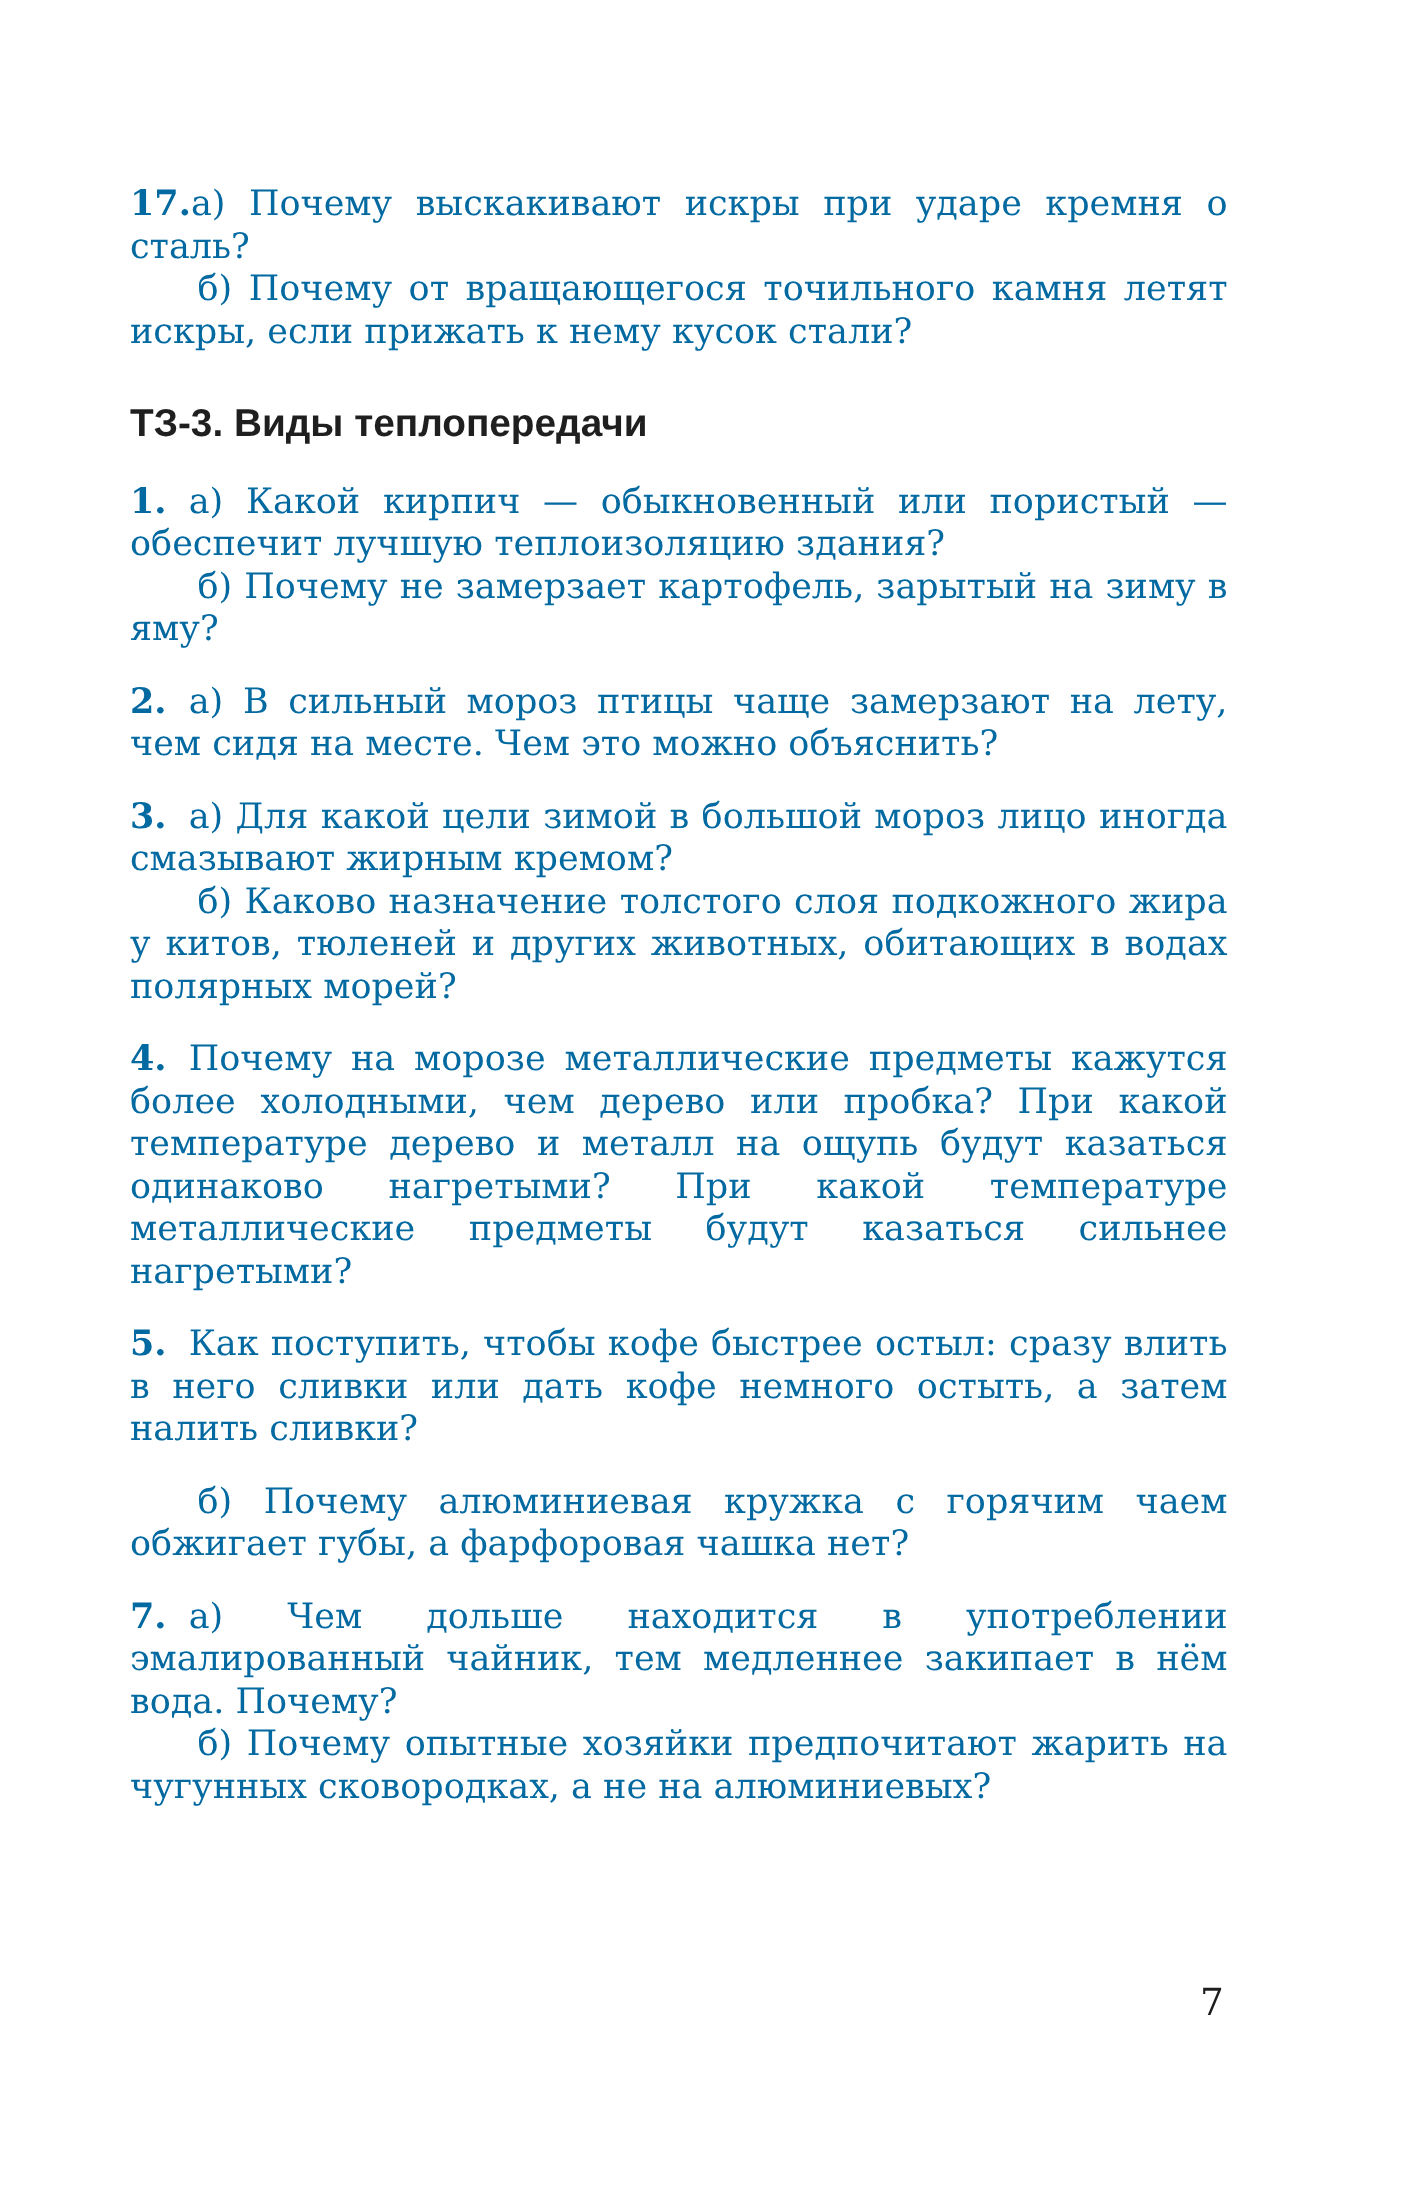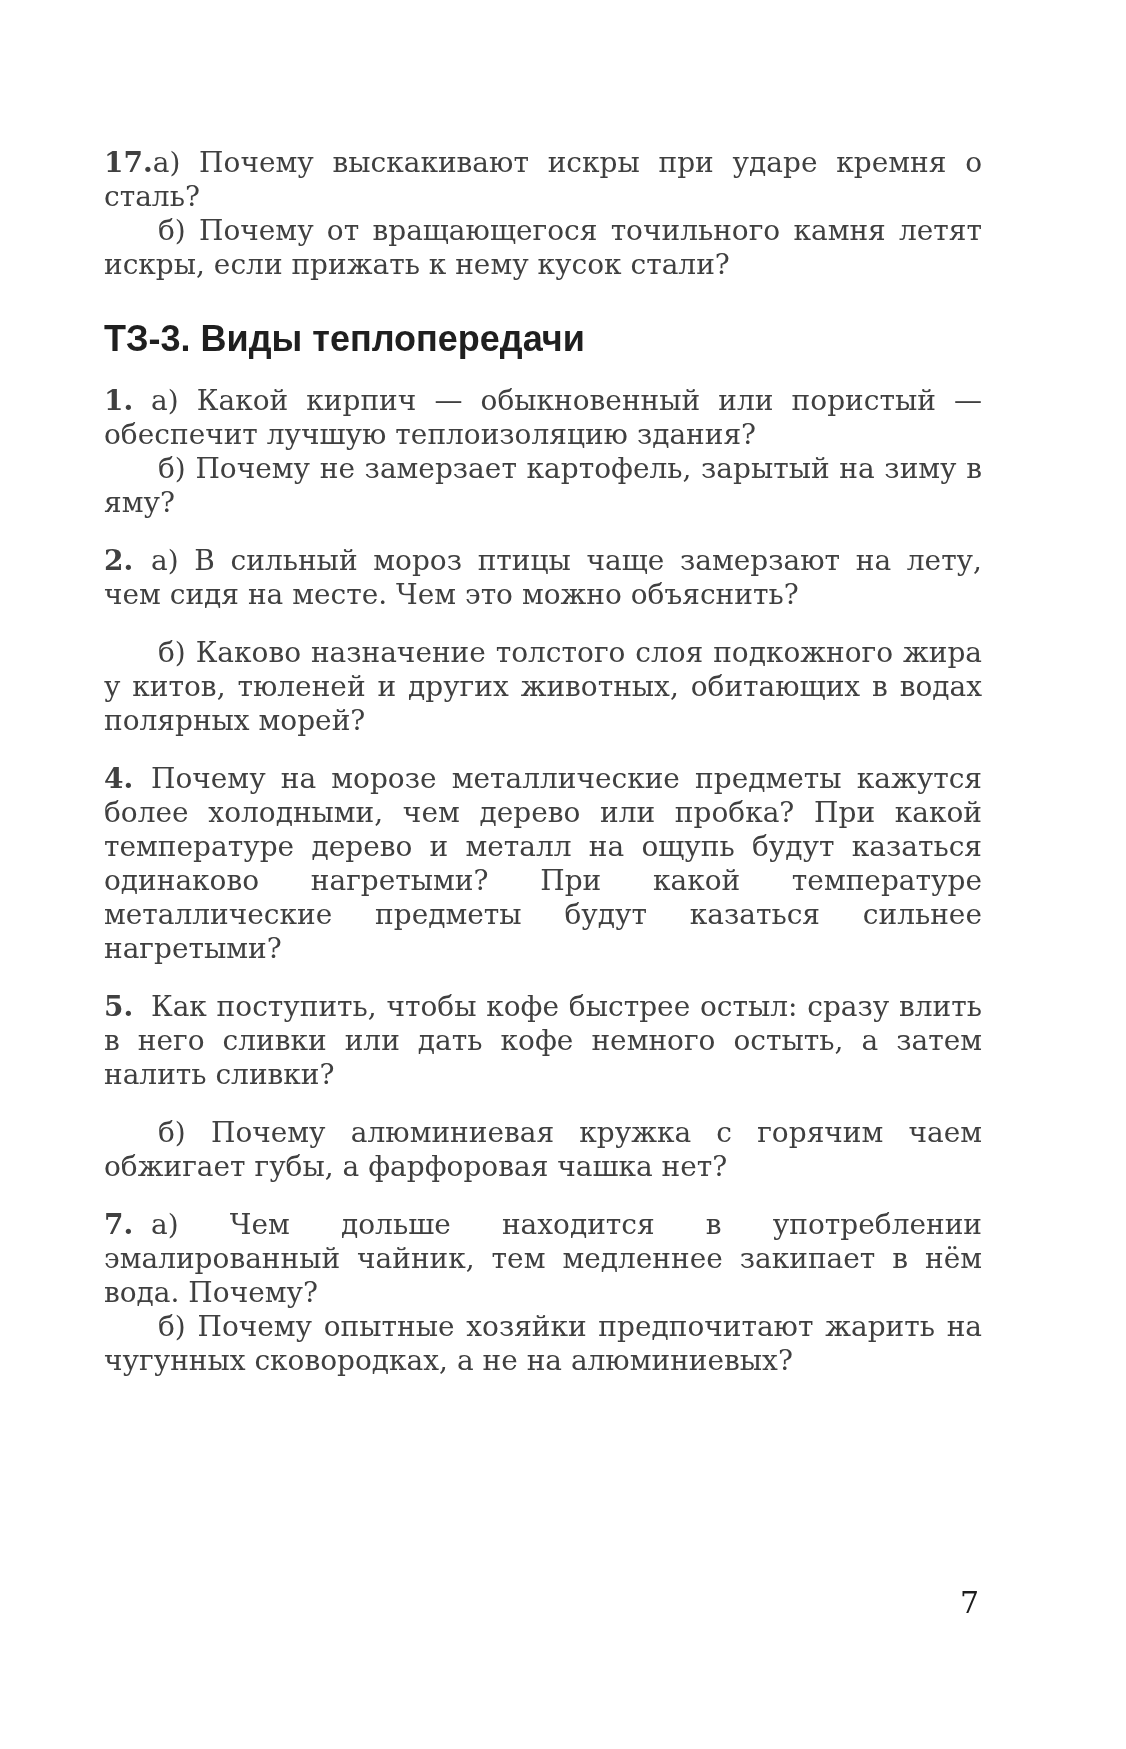--- a/index.html
+++ b/index.html
@@ -20,41 +20,41 @@
     position: absolute;
     left: 104px;
     top: 146px;
     width: 878px;
   }
   .para {
     margin: 0;
     font-size: 28px;
     line-height: 34px;
     text-align: justify;
-    color: #404040;
+    color: #0369a1;
   }
   .para.cont {
     text-indent: 54px;
   }
   .item {
     margin-top: 24px;
   }
   #items-top .item:first-child {
     margin-top: 0;
   }
   .num {
     display: inline-block;
     min-width: 47px;
     font-weight: bold;
   }
   .section-heading {
     margin: 36px 0 16px 0;
     font-family: "Liberation Sans", sans-serif;
     font-weight: bold;
-    font-size: 36px;
+    font-size: 31px;
     line-height: 42px;
     color: #1f1f1f;
     text-align: left;
   }
   .page-number {
     position: absolute;
     left: 960px;
     top: 1586px;
     font-size: 30px;
     line-height: 34px;
@@ -75,20 +75,21 @@
     <h2 class="section-heading">ТЗ-3. Виды теплопередачи</h2>
     <div id="items-main">
         <div class="item">
           <p class="para first"><span class="num">1.</span><span>а)&nbsp;Какой кирпич — обыкновенный или пористый — обеспечит лучшую теплоизоляцию здания?</span></p>
           <p class="para cont"><span>б)&nbsp;Почему не замерзает картофель, зарытый на зиму в яму?</span></p>
         </div>
         <div class="item">
           <p class="para first"><span class="num">2.</span><span>а)&nbsp;В сильный мороз птицы чаще замерзают на лету, чем сидя на месте. Чем это можно объяснить?</span></p>
         </div>
         <div class="item">
+          <p class="para first"><span class="num">3.</span><span>а)&nbsp;Для какой цели зимой в большой мороз лицо иногда смазывают жирным кремом?</span></p>
           <p class="para cont"><span>б)&nbsp;Каково назначение толстого слоя подкожного жира у китов, тюленей и других животных, обитающих в водах полярных морей?</span></p>
         </div>
         <div class="item">
           <p class="para first"><span class="num">4.</span><span>Почему на морозе металлические предметы кажутся более холодными, чем дерево или пробка? При какой температуре дерево и металл на ощупь будут казаться одинаково нагретыми? При какой температуре металлические предметы будут казаться сильнее нагретыми?</span></p>
         </div>
         <div class="item">
           <p class="para first"><span class="num">5.</span><span>Как поступить, чтобы кофе быстрее остыл: сразу влить в него сливки или дать кофе немного остыть, а затем налить сливки?</span></p>
         </div>
         <div class="item">
           <p class="para cont"><span>б)&nbsp;Почему алюминиевая кружка с горячим чаем обжигает губы, а фарфоровая чашка нет?</span></p>

